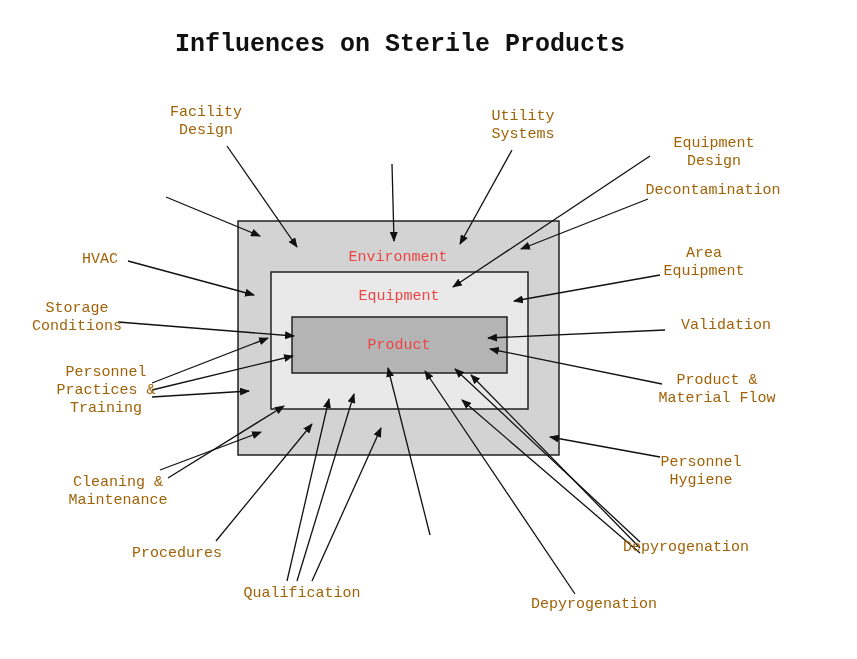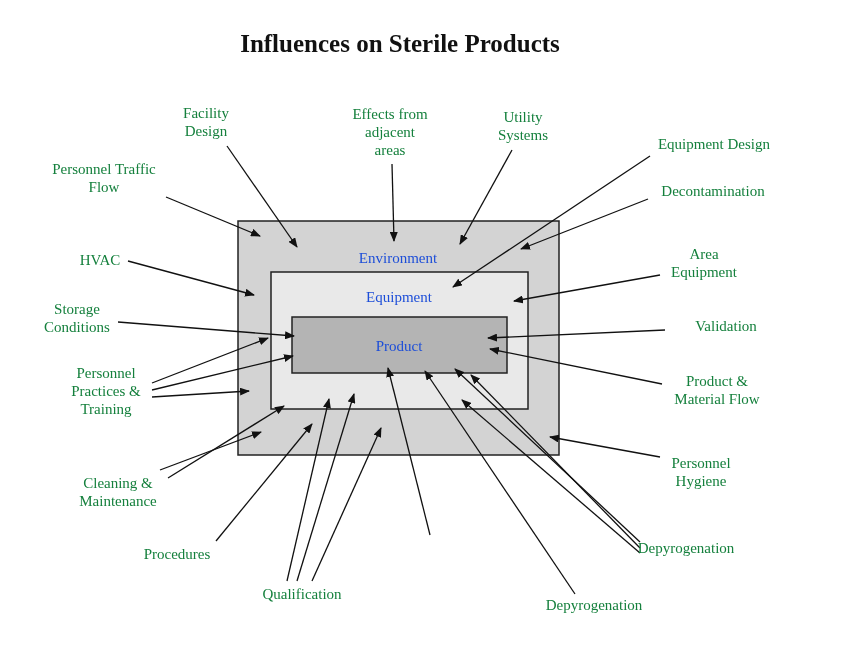--- a/index.html
+++ b/index.html
@@ -1,44 +1,44 @@
 <!DOCTYPE html>
 <html><head>
 <meta charset="utf-8">
 <style>
   html,body { margin:0; padding:0; background:#ffffff; }
   .canvas {
     position:relative;
     width:857px; height:659px;
     background:#ffffff;
-    font-family:Liberation Serif, serif;
+    font-family:Liberation Mono, monospace;
     overflow:hidden;
     color:#111111;
   }
   .diagram-svg { position:absolute; left:0; top:0; width:857px; height:659px; }
   .title {
     position:absolute; left:400px; top:30px;
     transform:translateX(-50%);
     font-size:25px; font-weight:bold;
     white-space:nowrap; letter-spacing:0px;
   }
   .lbl {
     position:absolute;
     transform:translateX(-50%);
     font-size:15px; line-height:18px;
     text-align:center;
     white-space:pre-line;
-    color:#15803d;
+    color:#a16207;
   }
   .box-lbl {
     position:absolute;
     transform:translateX(-50%);
     font-size:15px; line-height:18px;
     text-align:center; white-space:nowrap;
-    color:#1d4ed8;
+    color:#ef4444;
   }
 </style>
 </head>
 <body>
 
 <div class="canvas">
 
   <svg class="diagram-svg" viewBox="0 0 857 659" xmlns="http://www.w3.org/2000/svg">
     <defs>
       <marker id="arrow" markerWidth="10" markerHeight="8" refX="9" refY="4" orient="auto" markerUnits="userSpaceOnUse">
@@ -81,28 +81,23 @@
   </svg>
 
   <div class="title">Influences on Sterile Products</div>
 
   <div class="box-lbl" style="left:398px; top:249px;">Environment</div>
   <div class="box-lbl" style="left:399px; top:288px;">Equipment</div>
   <div class="box-lbl" style="left:399px; top:337px;">Product</div>
 
   <div class="lbl" style="left:206px; top:104px;">Facility
 Design</div>
-  <div class="lbl" style="left:390px; top:105px;">Effects from
-adjacent
-areas</div>
   <div class="lbl" style="left:523px; top:108px;">Utility
 Systems</div>
   <div class="lbl" style="left:714px; top:135px;text-align:center;">Equipment Design</div>
-  <div class="lbl" style="left:104px; top:160px;">Personnel Traffic
-Flow</div>
   <div class="lbl" style="left:713px; top:182px;">Decontamination</div>
   <div class="lbl" style="left:100px; top:251px;">HVAC</div>
   <div class="lbl" style="left:704px; top:245px;">Area
 Equipment</div>
   <div class="lbl" style="left:77px; top:300px;">Storage
 Conditions</div>
   <div class="lbl" style="left:710px; top:317px;margin-left:16px;">Validation</div>
   <div class="lbl" style="left:106px; top:364px;">Personnel
 Practices &amp;
 Training</div>

